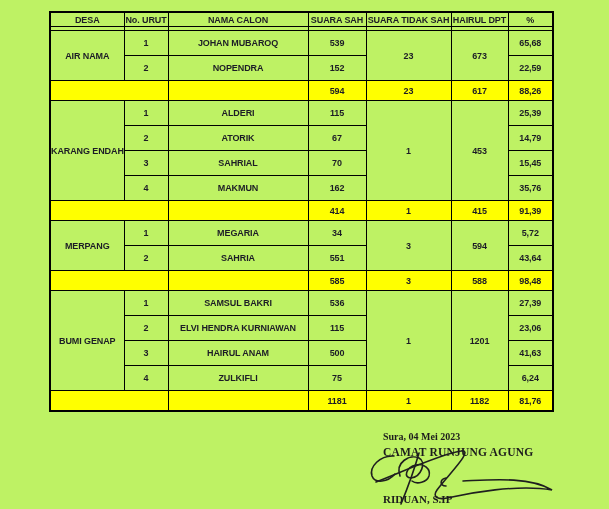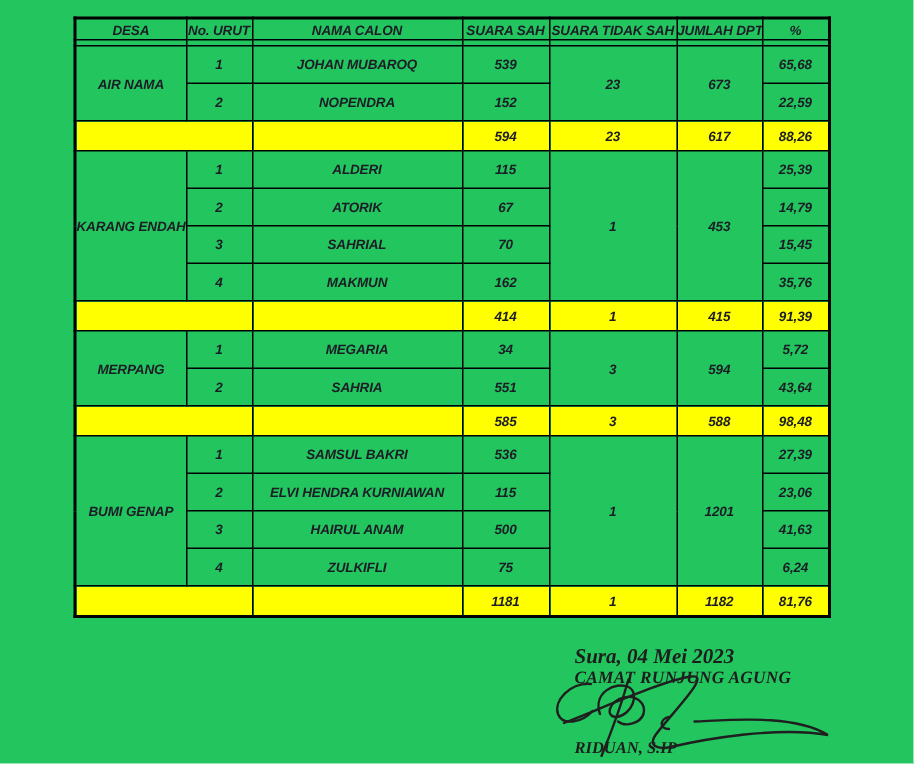--- a/index.html
+++ b/index.html
@@ -1,29 +1,29 @@
 <!DOCTYPE html>
 <html><head>
 <meta charset="utf-8">
 <style>
   html,body{margin:0;padding:0;background:#fff;}
-  .page{position:relative;width:609px;height:509px;background:#22c55e;overflow:hidden;
-        font-family:"Liberation Sans",sans-serif;font-style:italic;}
+  .page{position:relative;width:609px;height:509px;background:#bef264;overflow:hidden;
+        font-family:"Liberation Sans",sans-serif;}
   table.results{position:absolute;left:49px;top:11px;width:503px;border-collapse:collapse;
         table-layout:fixed;border:2px solid #000;}
   table.results td, table.results th{border:1px solid #000;padding:0;margin:0;
         font-family:"Liberation Sans",sans-serif;font-weight:bold;font-size:9px;
         color:#1c1c26;text-align:center;vertical-align:middle;white-space:nowrap;
         overflow:hidden;letter-spacing:-0.1px;}
   tr.r-head th{height:13px;}
   tr.r-thin td{height:3px;}
   tr.r-data td{height:24px;}
   tr.r-total td{height:19px;background:#ffff00;}
   .footer-line{position:absolute;color:#1d1d1d;font-family:"Liberation Serif",serif;white-space:nowrap;}
-  .f-date{left:383px;top:431px;font-size:14px;font-weight:600;}
+  .f-date{left:383px;top:431px;font-size:10px;font-weight:600;}
   .f-title{left:383px;top:446px;font-size:11.5px;font-weight:bold;letter-spacing:0.2px;}
   .f-name{left:383px;top:493px;font-size:11px;font-weight:bold;}
   .sig{position:absolute;left:366px;top:447px;z-index:3;}
 </style>
 </head>
 <body>
 
 <div class="page">
 
   <table class="results">
@@ -37,21 +37,21 @@
         <col style="width:45px">
     </colgroup>
 
     <tbody>
         <tr class="r-head">
       <th>DESA</th>
       <th>No. URUT</th>
       <th>NAMA CALON</th>
       <th>SUARA SAH</th>
       <th>SUARA TIDAK SAH</th>
-      <th>JUMLAH DPT</th>
+      <th>HAIRUL DPT</th>
       <th>%</th>
     </tr>
 
     <tr class="r-thin">
       <td></td>
           <td></td>
       <td></td>
           <td></td>
       <td></td>
           <td></td>

